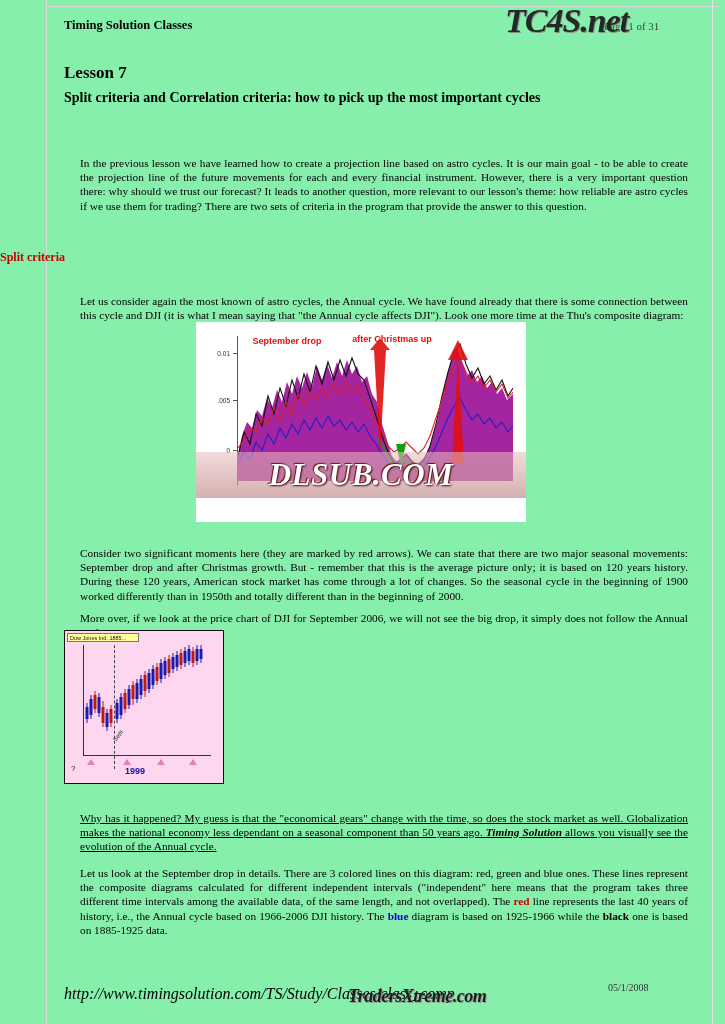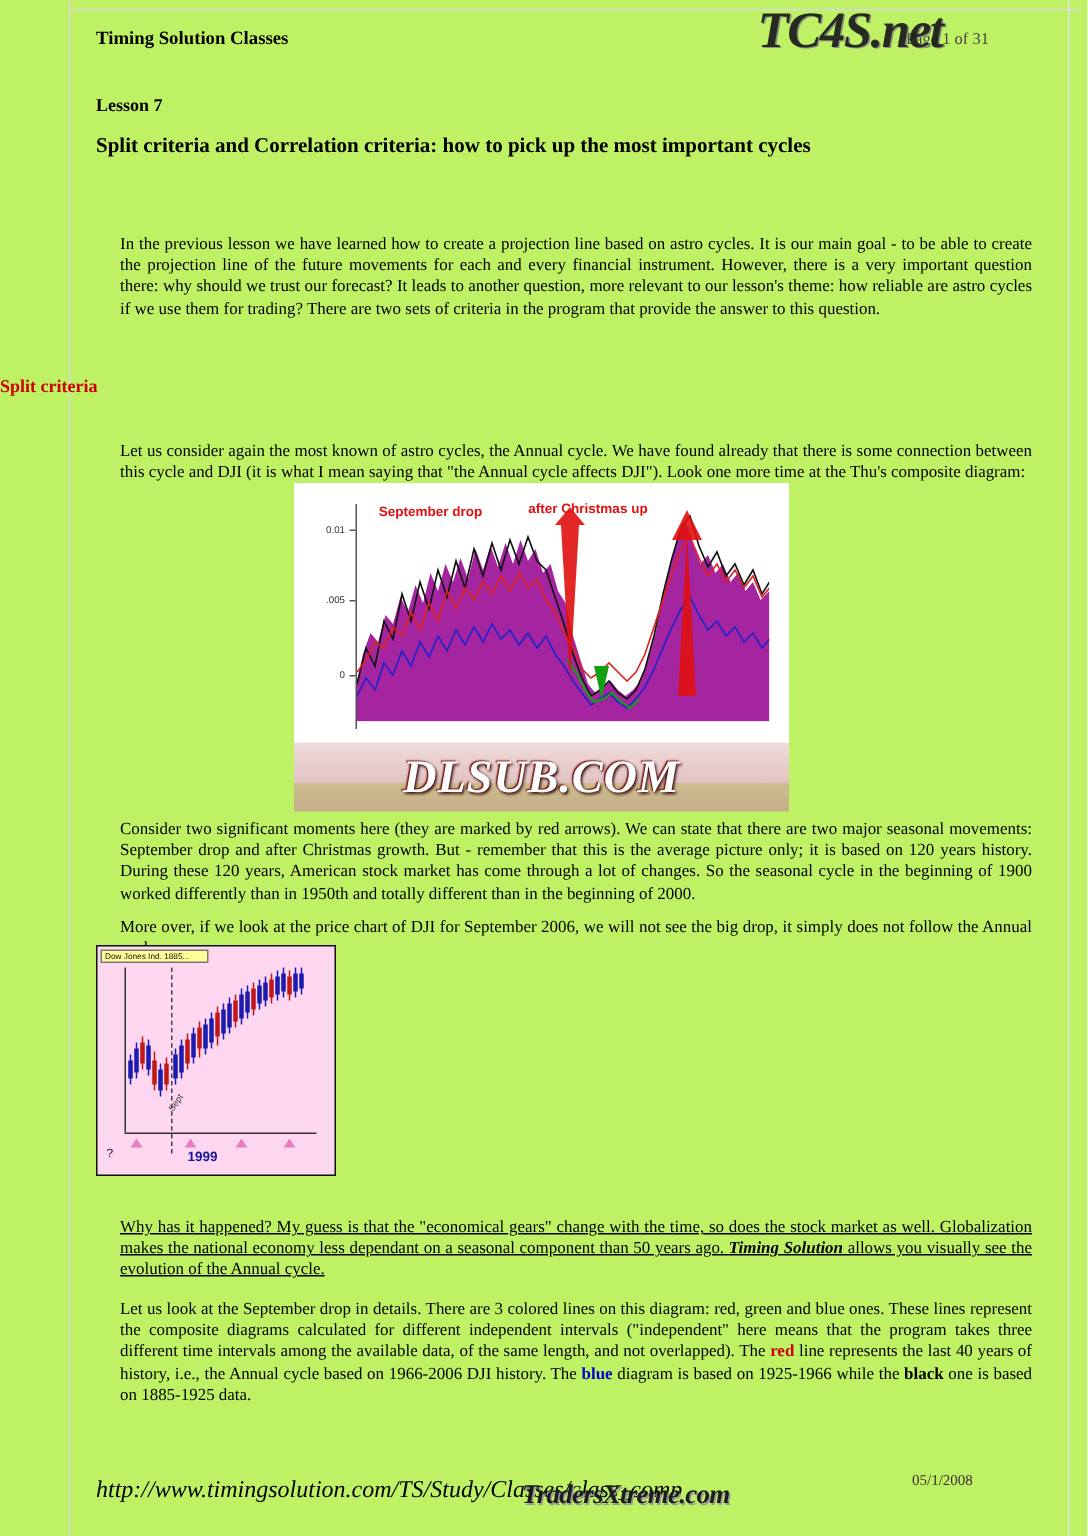--- a/index.html
+++ b/index.html
@@ -13,21 +13,21 @@
     position: relative;
     font-family: "Liberation Serif", serif;
     color: #000000;
     overflow: hidden;
   }
   .page {
     position: absolute;
     left: 0; top: 0;
     width: 725px;
     height: 1024px;
-    background: #bef264;
+    background: #86efac;
   }
   
   .edge-left {
     position: absolute;
     left: 46px; top: 0; width: 1px; height: 1024px;
     background: #d8d8d8;
   }
   .edge-top {
     position: absolute;
     left: 46px; top: 6px; width: 675px; height: 1px;
@@ -65,21 +65,21 @@
     font-weight: bold;
     font-style: italic;
     color: #1a1a1a;
     letter-spacing: -1px;
     text-shadow: 1px 1px 0 #888;
     opacity: 0.92;
   }
   .lesson-label {
     position: absolute;
     left: 64px; top: 63px;
-    font-size: 12px;
+    font-size: 17px;
     font-weight: bold;
   }
   .lesson-subtitle {
     position: absolute;
     left: 64px; top: 90px;
     font-size: 14px;
     font-weight: bold;
     width: 620px;
   }
   p.body-text {
@@ -150,21 +150,21 @@
     font-size: 9px;
     font-weight: bold;
     text-align: center;
     line-height: 10px;
   }
   .annot-sept { left: 252px; top: 336px; width: 70px; }
   .annot-xmas { left: 352px; top: 334px; width: 80px; }
 
   .dlsub {
     position: absolute;
-    left: 196px; top: 495px;
+    left: 196px; top: 452px;
     width: 330px; height: 46px;
     display: flex;
     align-items: center;
     justify-content: center;
     font-family: "Liberation Serif", serif;
     font-size: 31px;
     font-weight: bold;
     font-style: italic;
     color: #ffffff;
     text-shadow: 1px 1px 2px #3a0a0a, -1px -1px 1px #7a1010;

